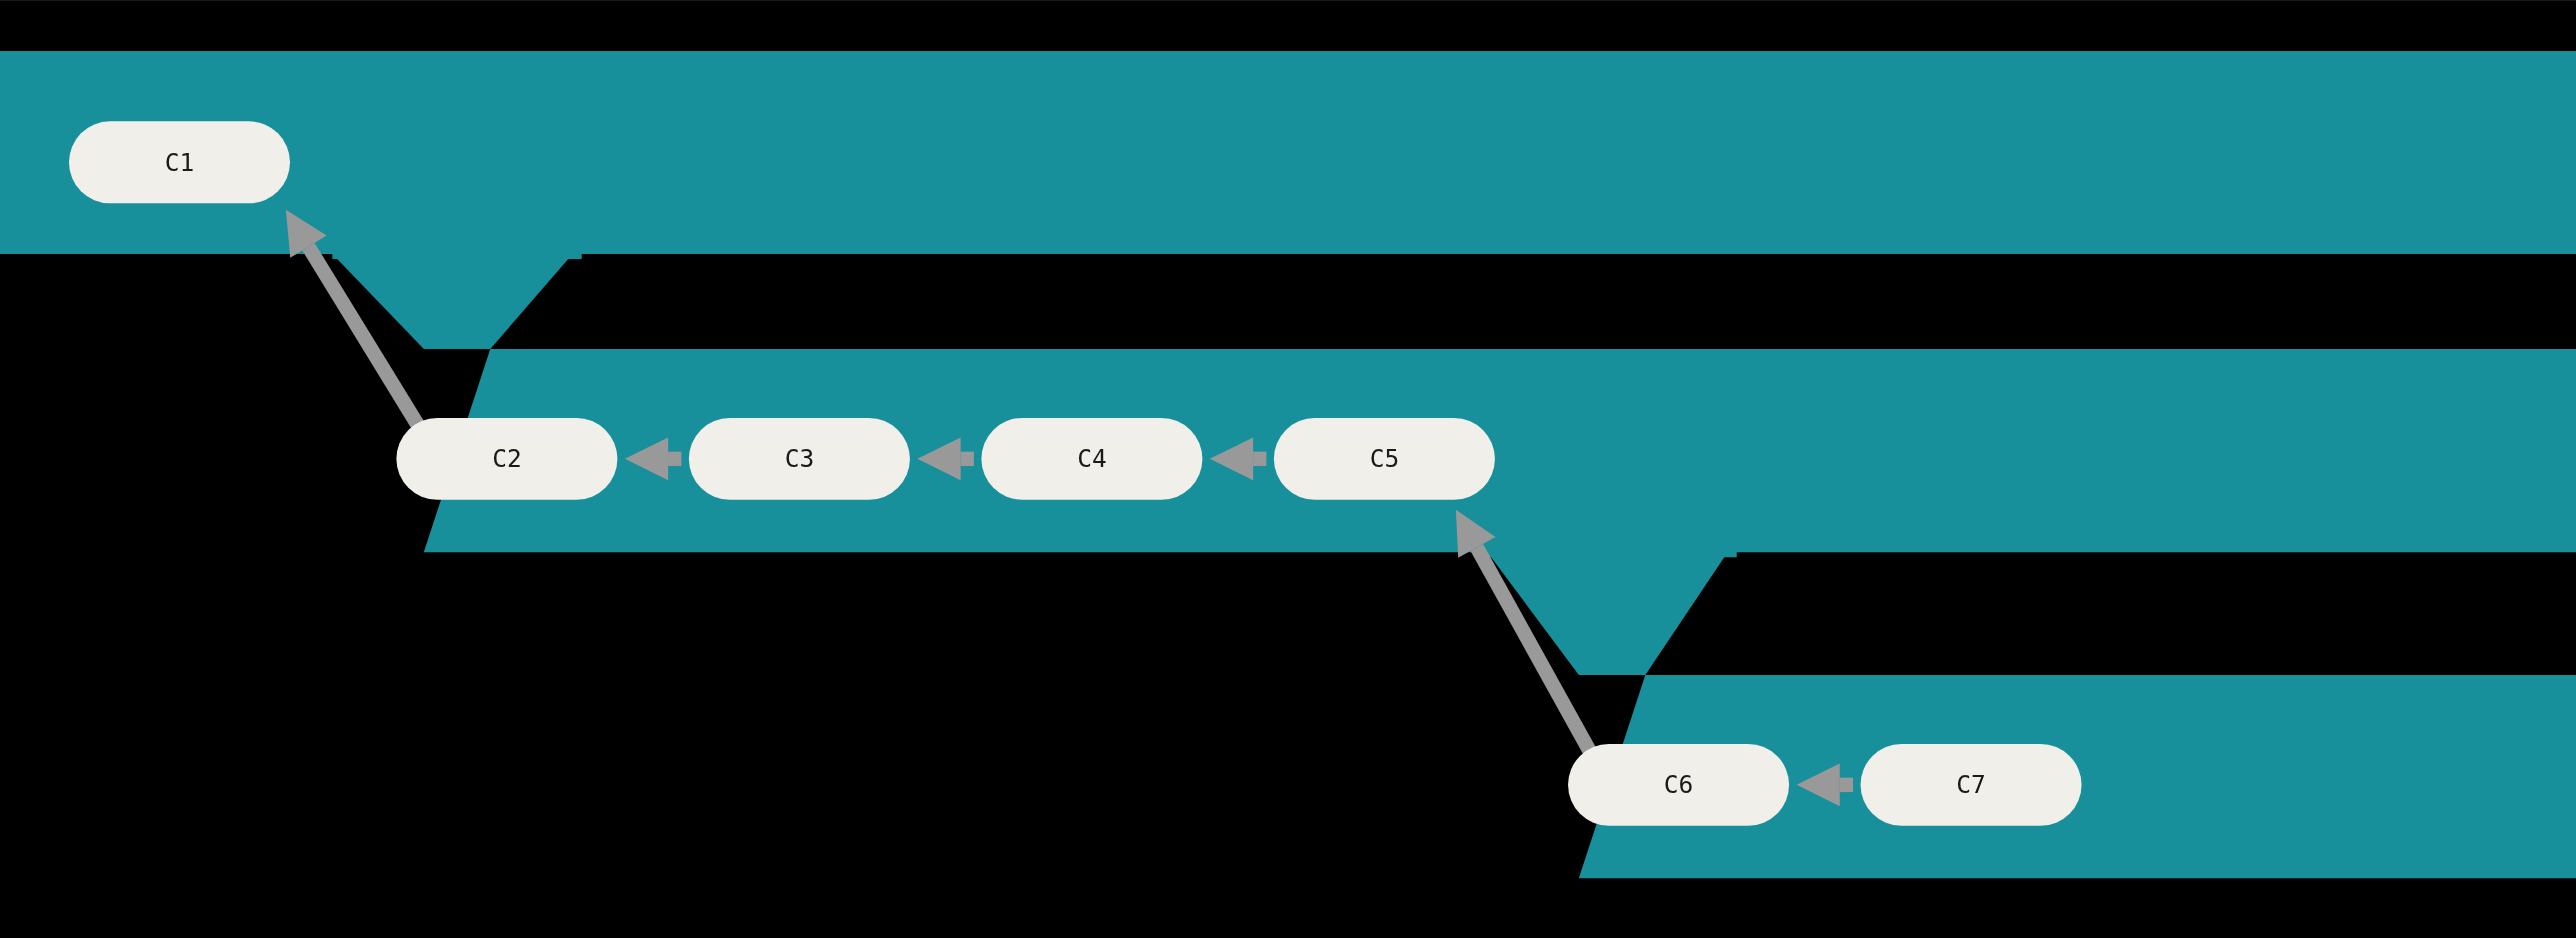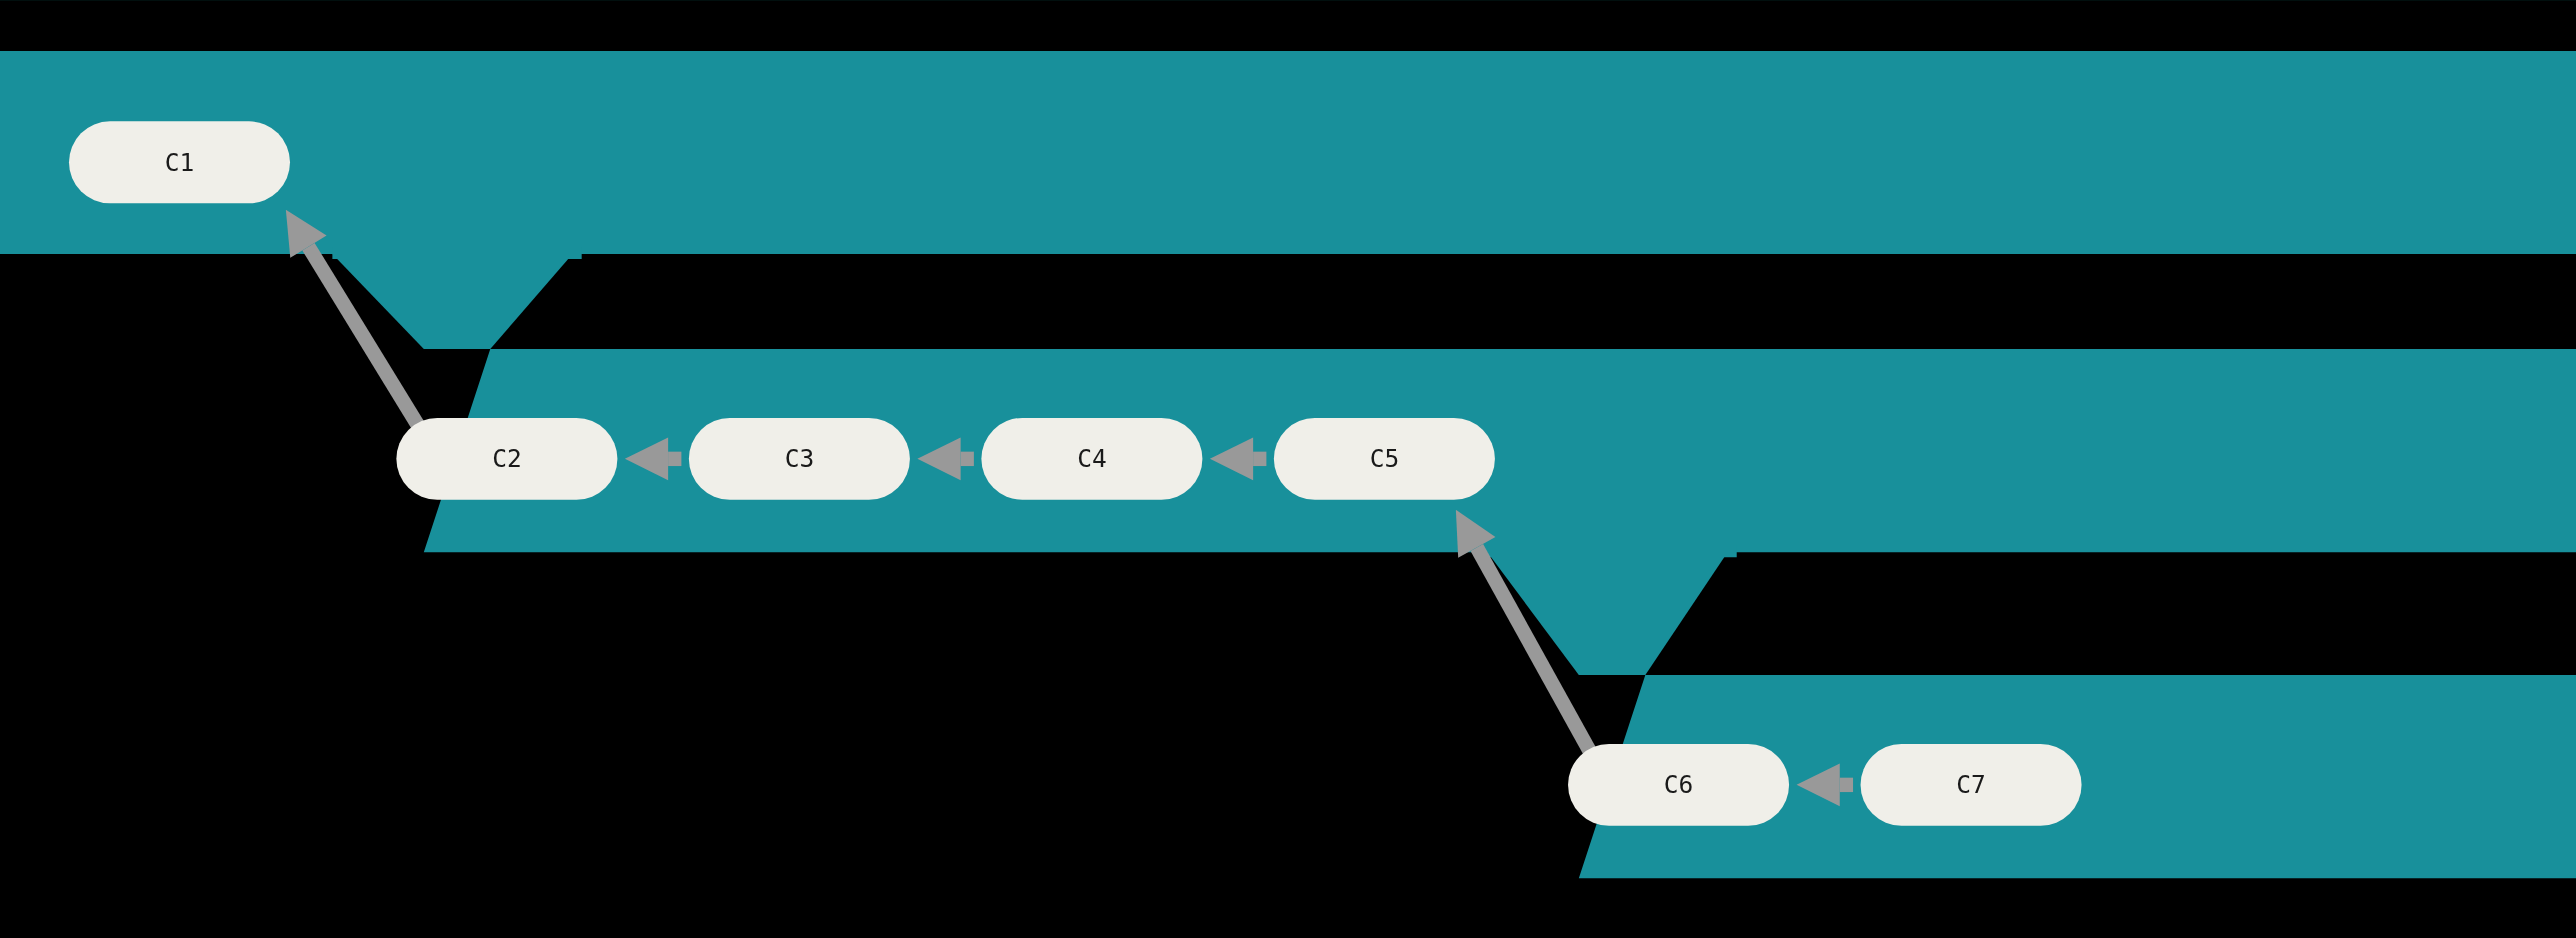--- a/index.html
+++ b/index.html
@@ -11,21 +11,21 @@
   body {
     width: 2576px;
     height: 939px;
     overflow: hidden;
     font-family: "DejaVu Sans Mono", "Liberation Mono", monospace;
   }
   #stage {
     position: relative;
     width: 2576px;
     height: 939px;
-    background: #0f766e;
+    background: #f9a8d4;
   }
   #diagram {
     position: absolute;
     left: 0;
     top: 0;
     width: 2576px;
     height: 939px;
     display: block;
   }
   .branch-label {

